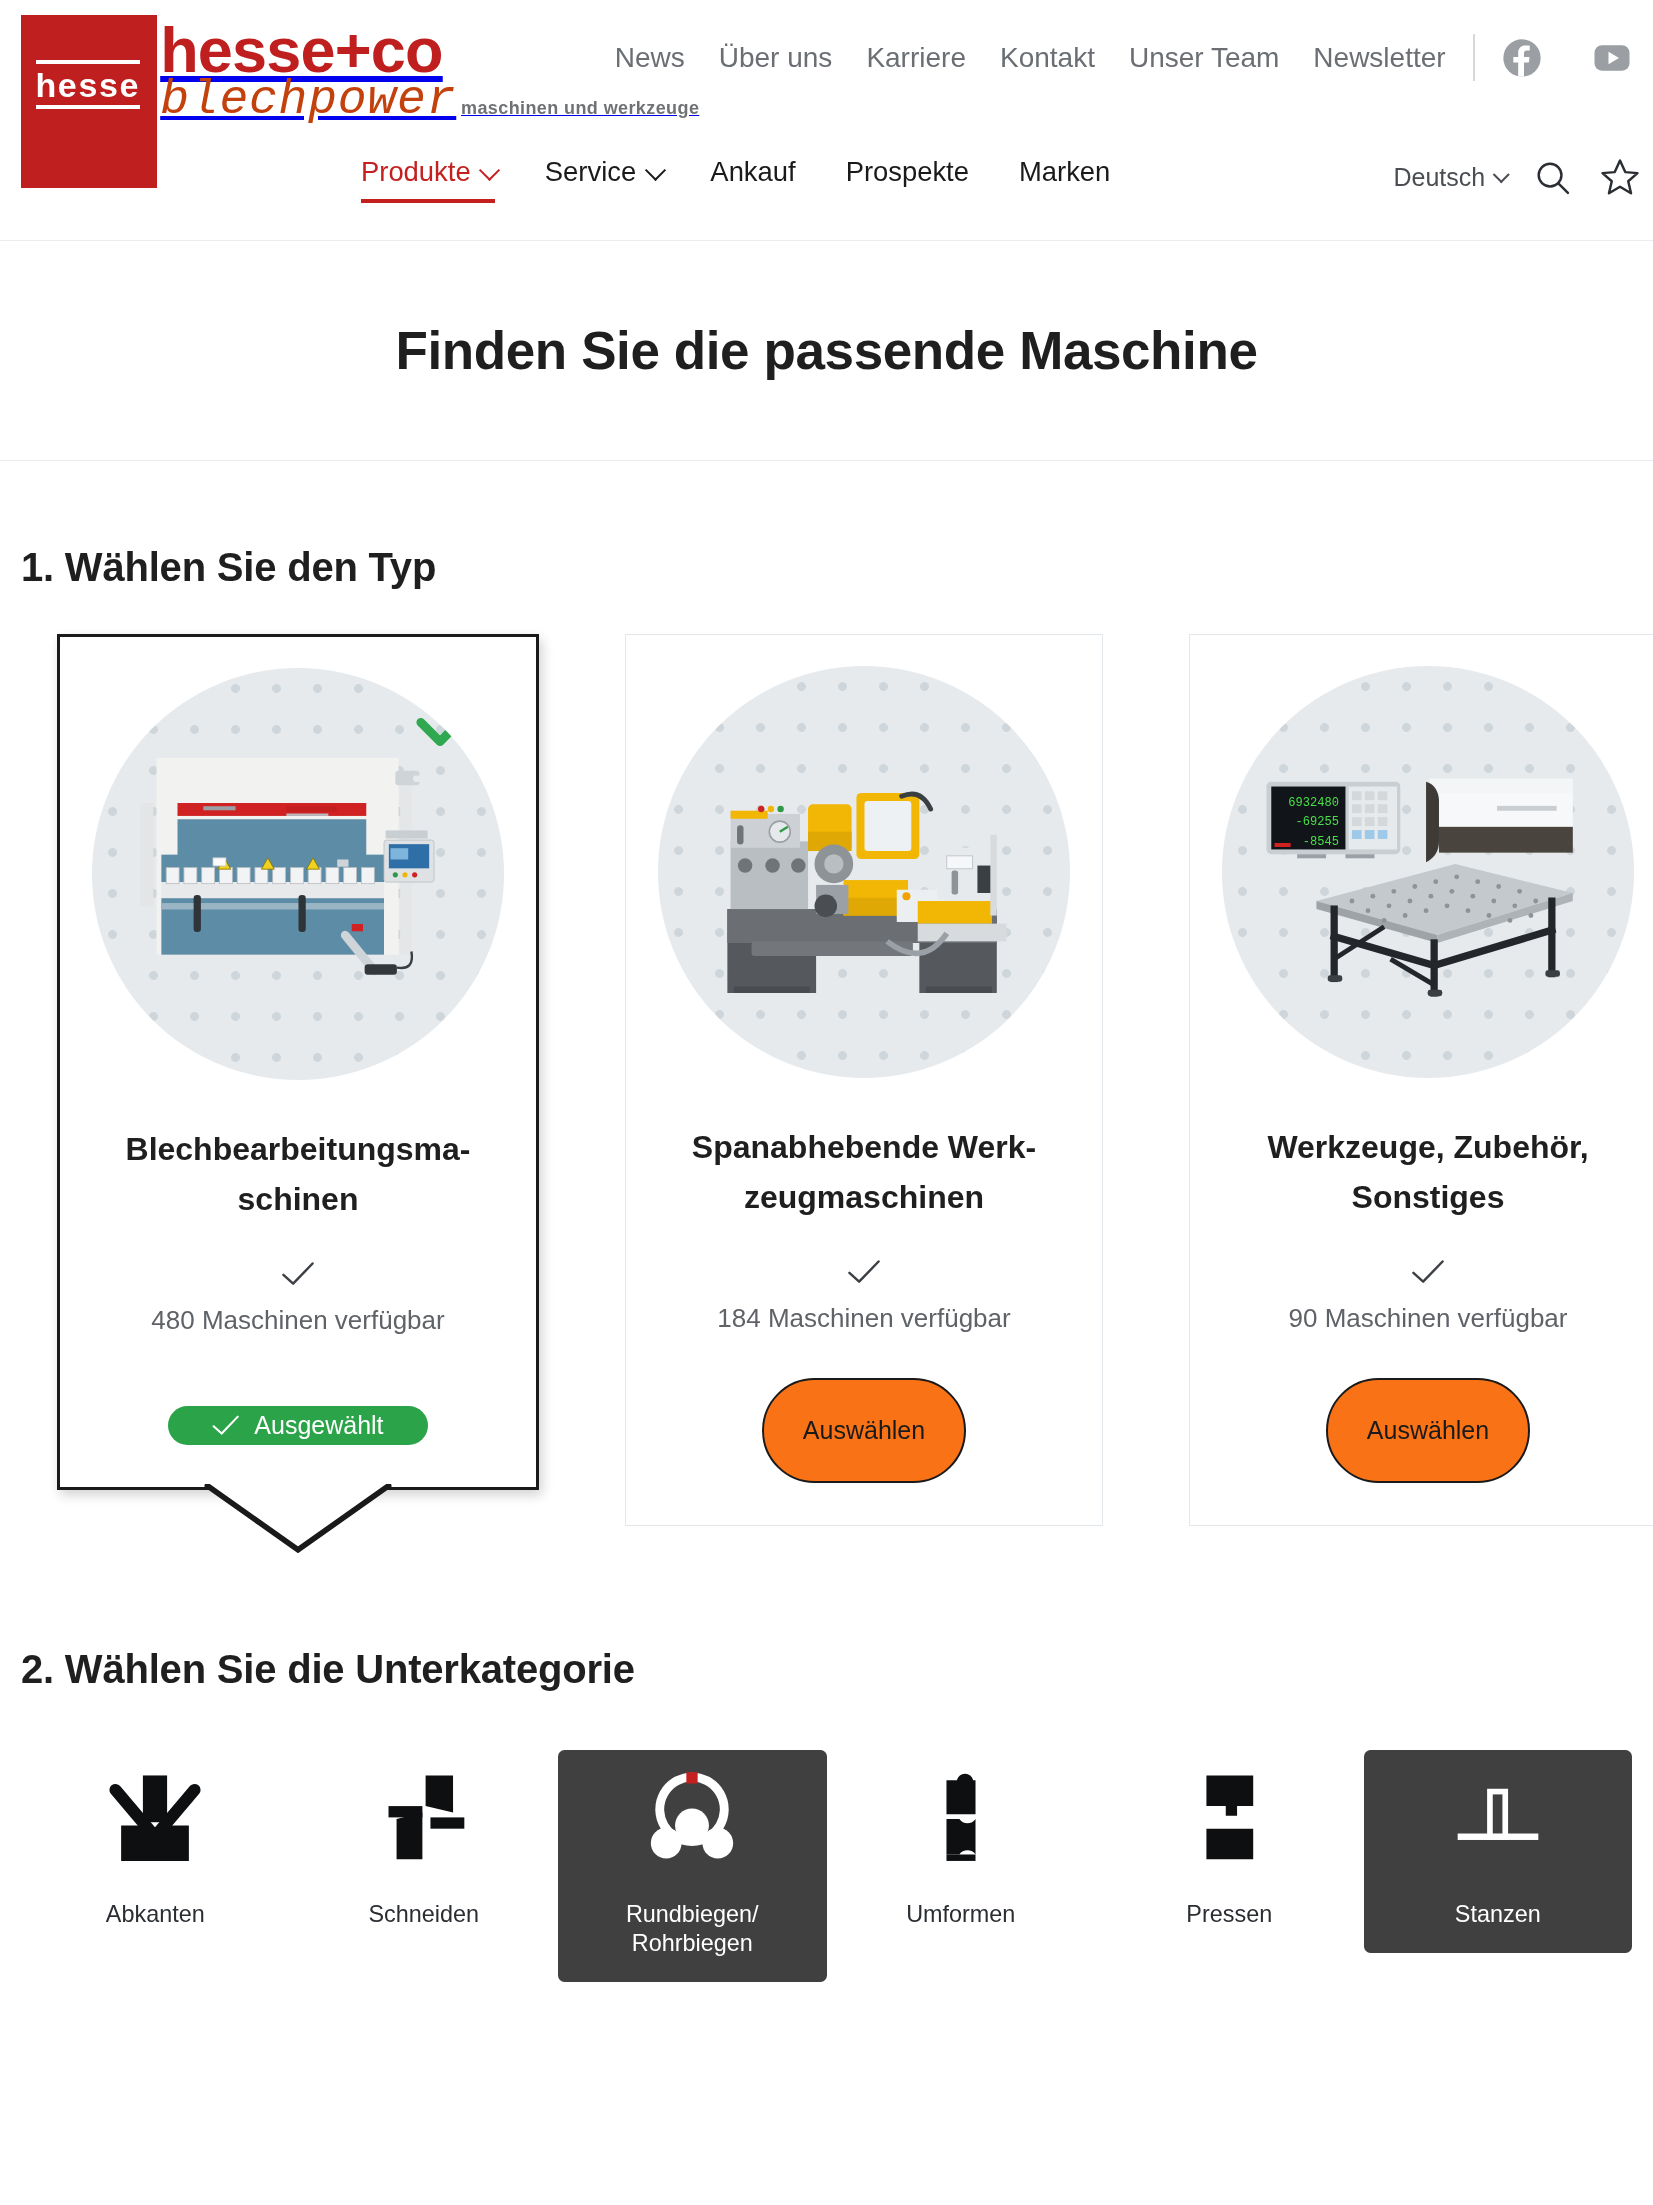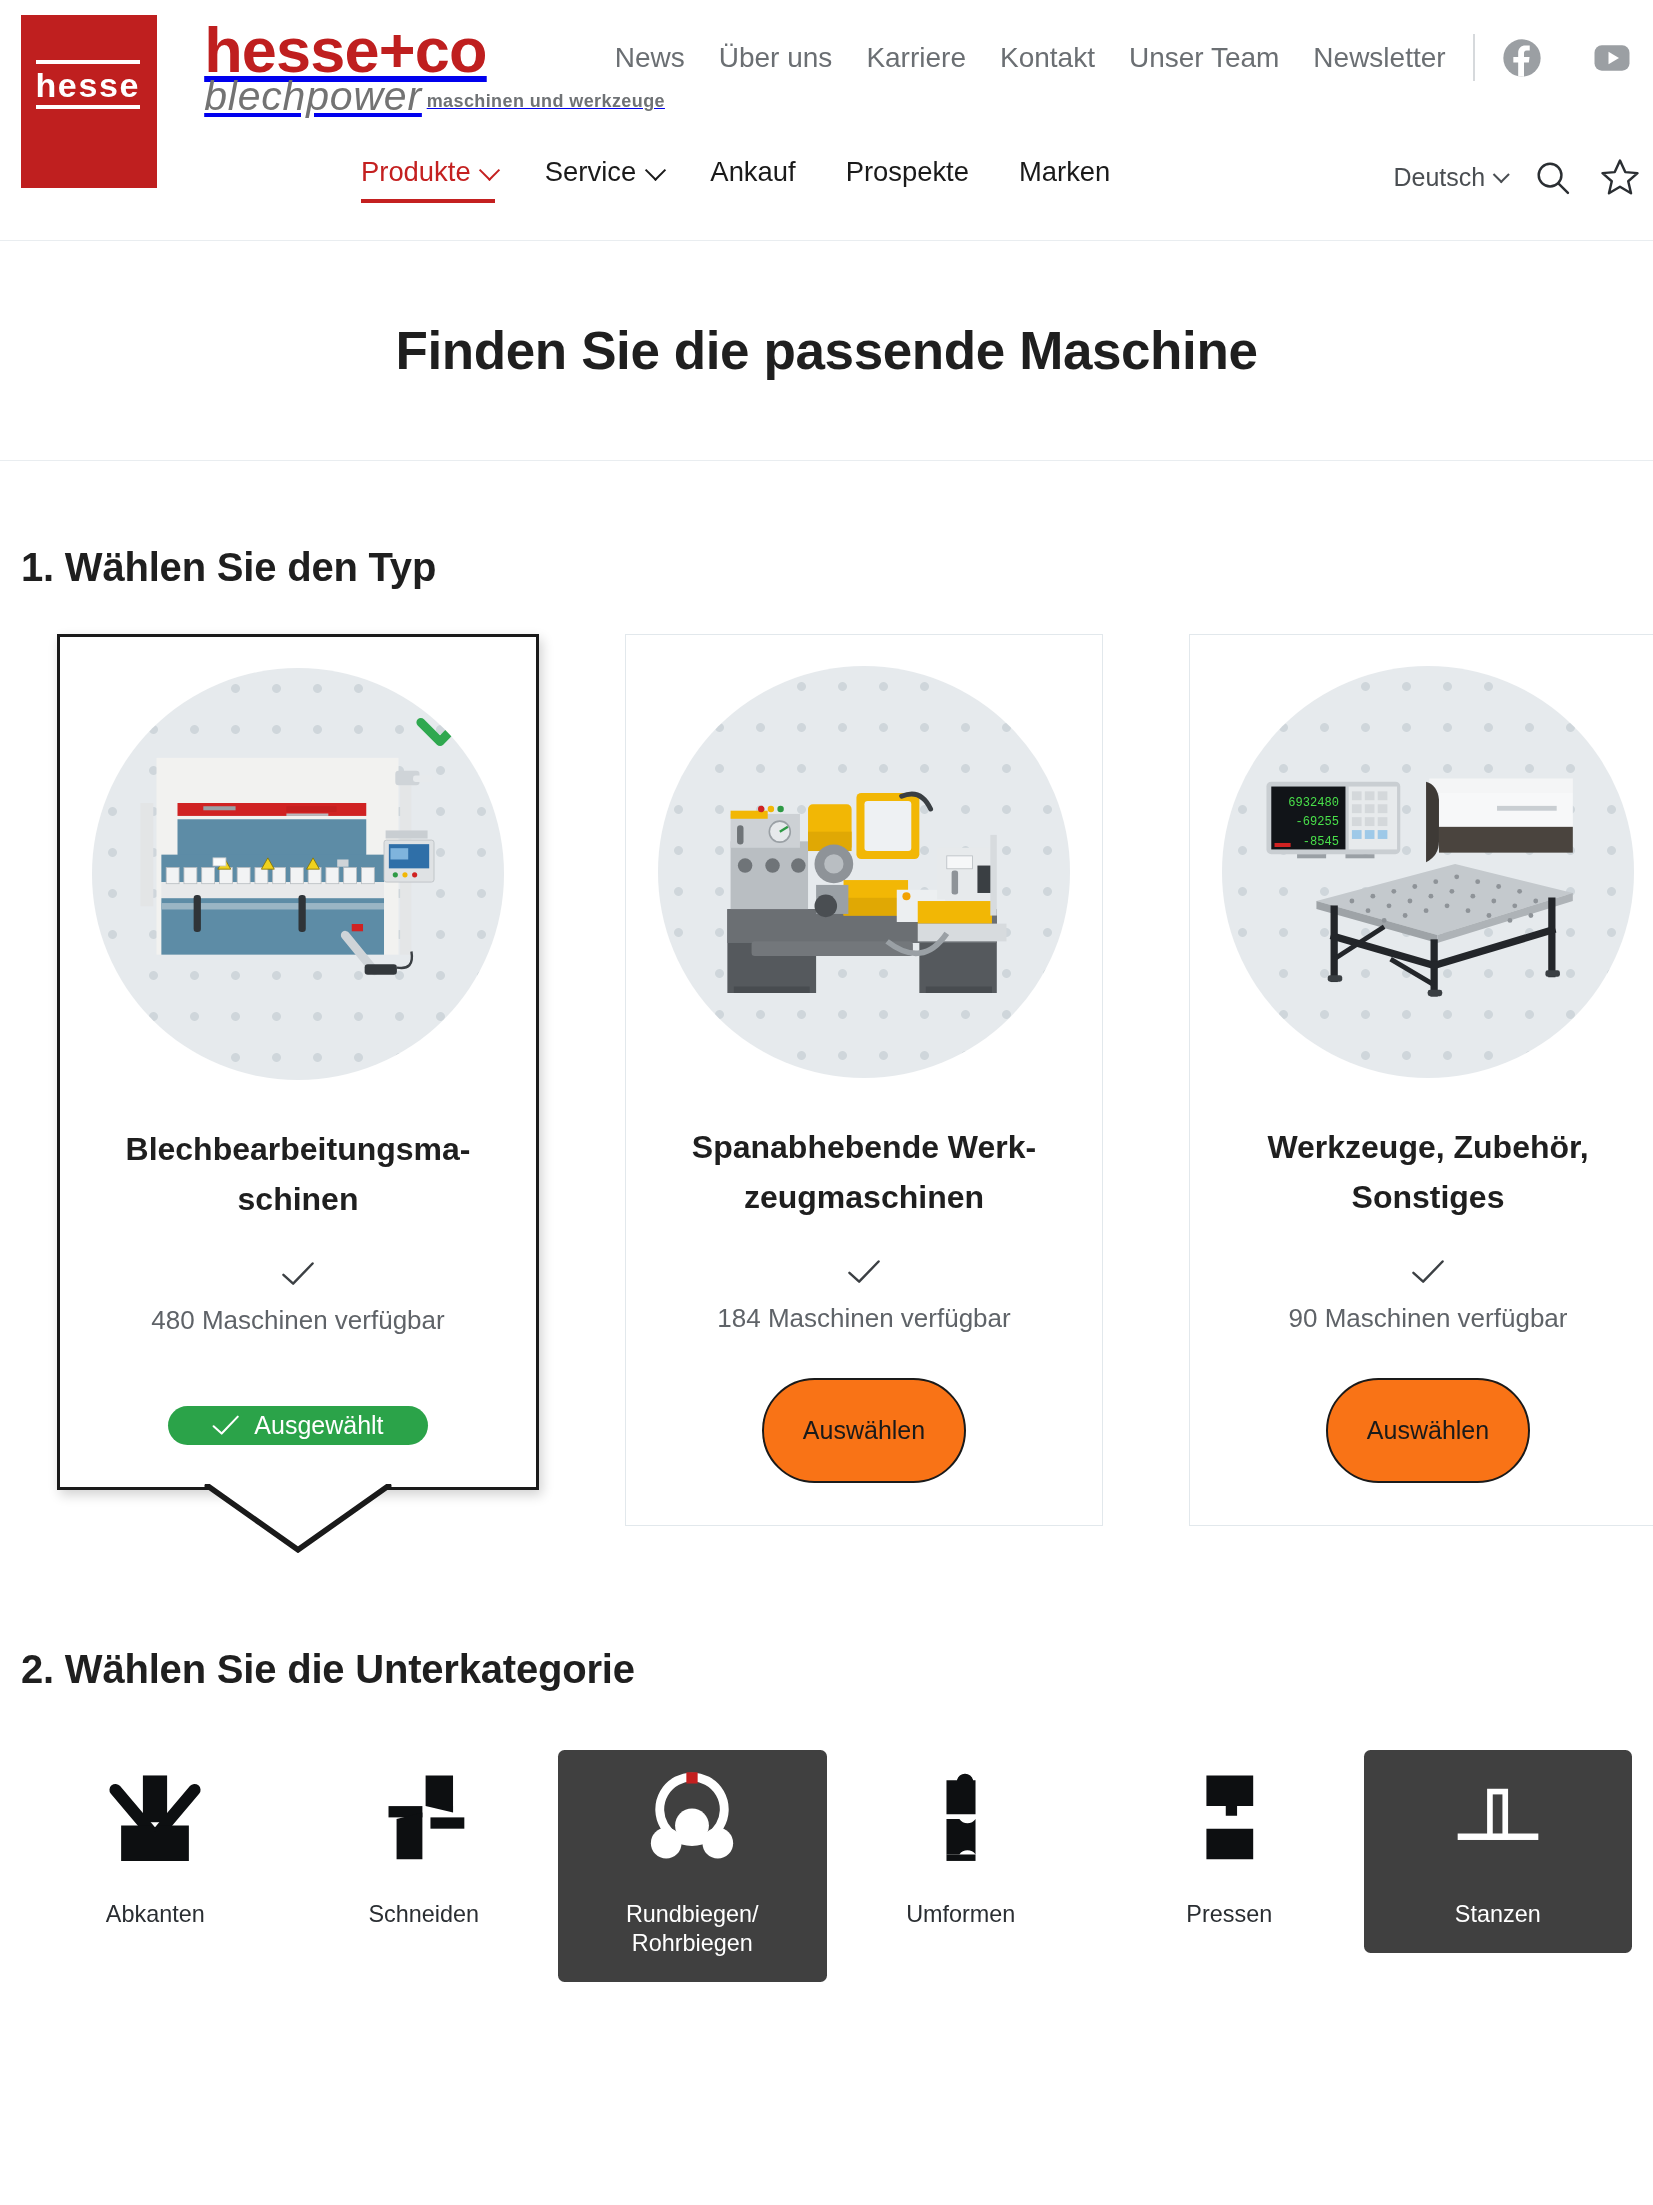--- a/index.html
+++ b/index.html
@@ -18,21 +18,20 @@
     position: relative;
     height: 241px;
     background: #fff;
     border-bottom: 1.6px solid #e9edf0;
   }
   .logo-wrap {
     position: absolute;
     left: 21px; top: 14.5px;
     display: flex;
     align-items: flex-start;
-    gap: 44px;
   }
   .logo-badge {
     width: 136px; height: 173px;
     background: #bf1f1f;
     position: relative;
     flex: none;
   }
   .logo-badge .badge-text {
     position: absolute;
     top: 45px; left: 14.5px;
@@ -60,24 +59,24 @@
     white-space: nowrap;
   }
   .logo-sub {
     margin-top: -4.8px;
     display: flex;
     align-items: flex-end;
     gap: 0;
     white-space: nowrap;
   }
   .logo-sub-italic {
-    color: #737373;
-    font-family: Liberation Sans, sans-serif;
+    color: #c2410c;
+    font-family: Liberation Mono, monospace;
     font-style: italic;
-    font-size: 41px;
+    font-size: 48px;
     font-weight: normal;
     line-height: 1;
     letter-spacing: 0.8px;
   }
   .logo-tag {
     color: #6f7275;
     font-family: "Liberation Sans", sans-serif;
     font-weight: bold;
     font-size: 18px;
     letter-spacing: 0.4px;

